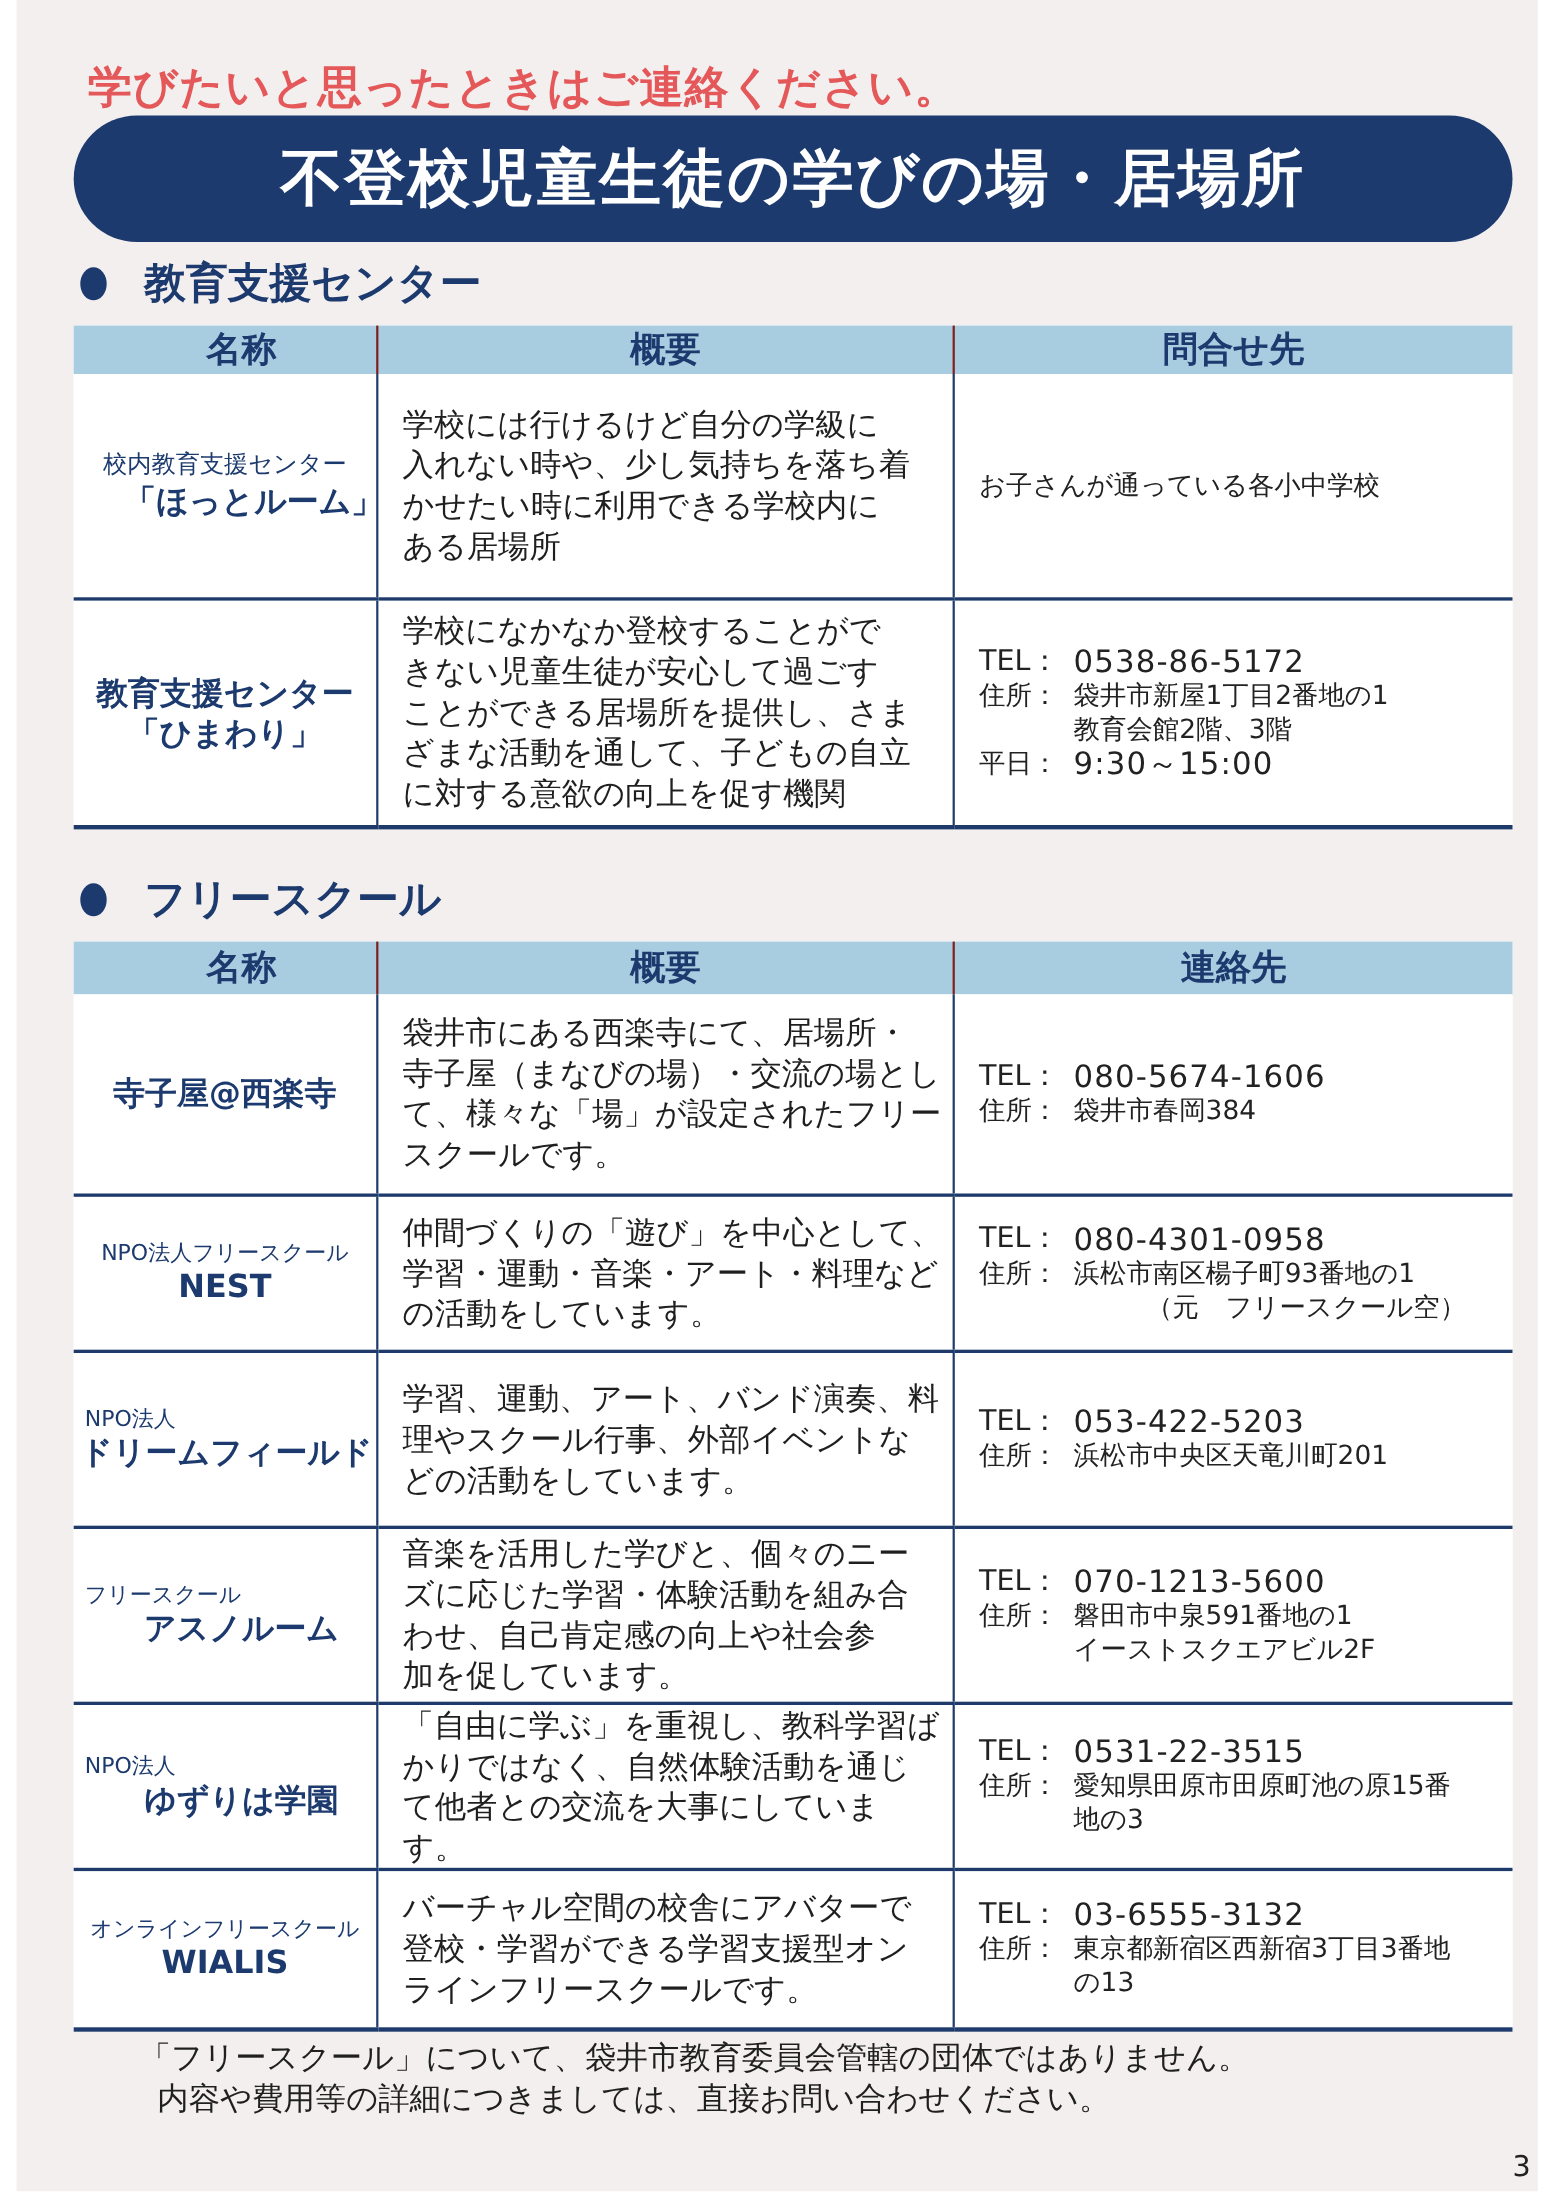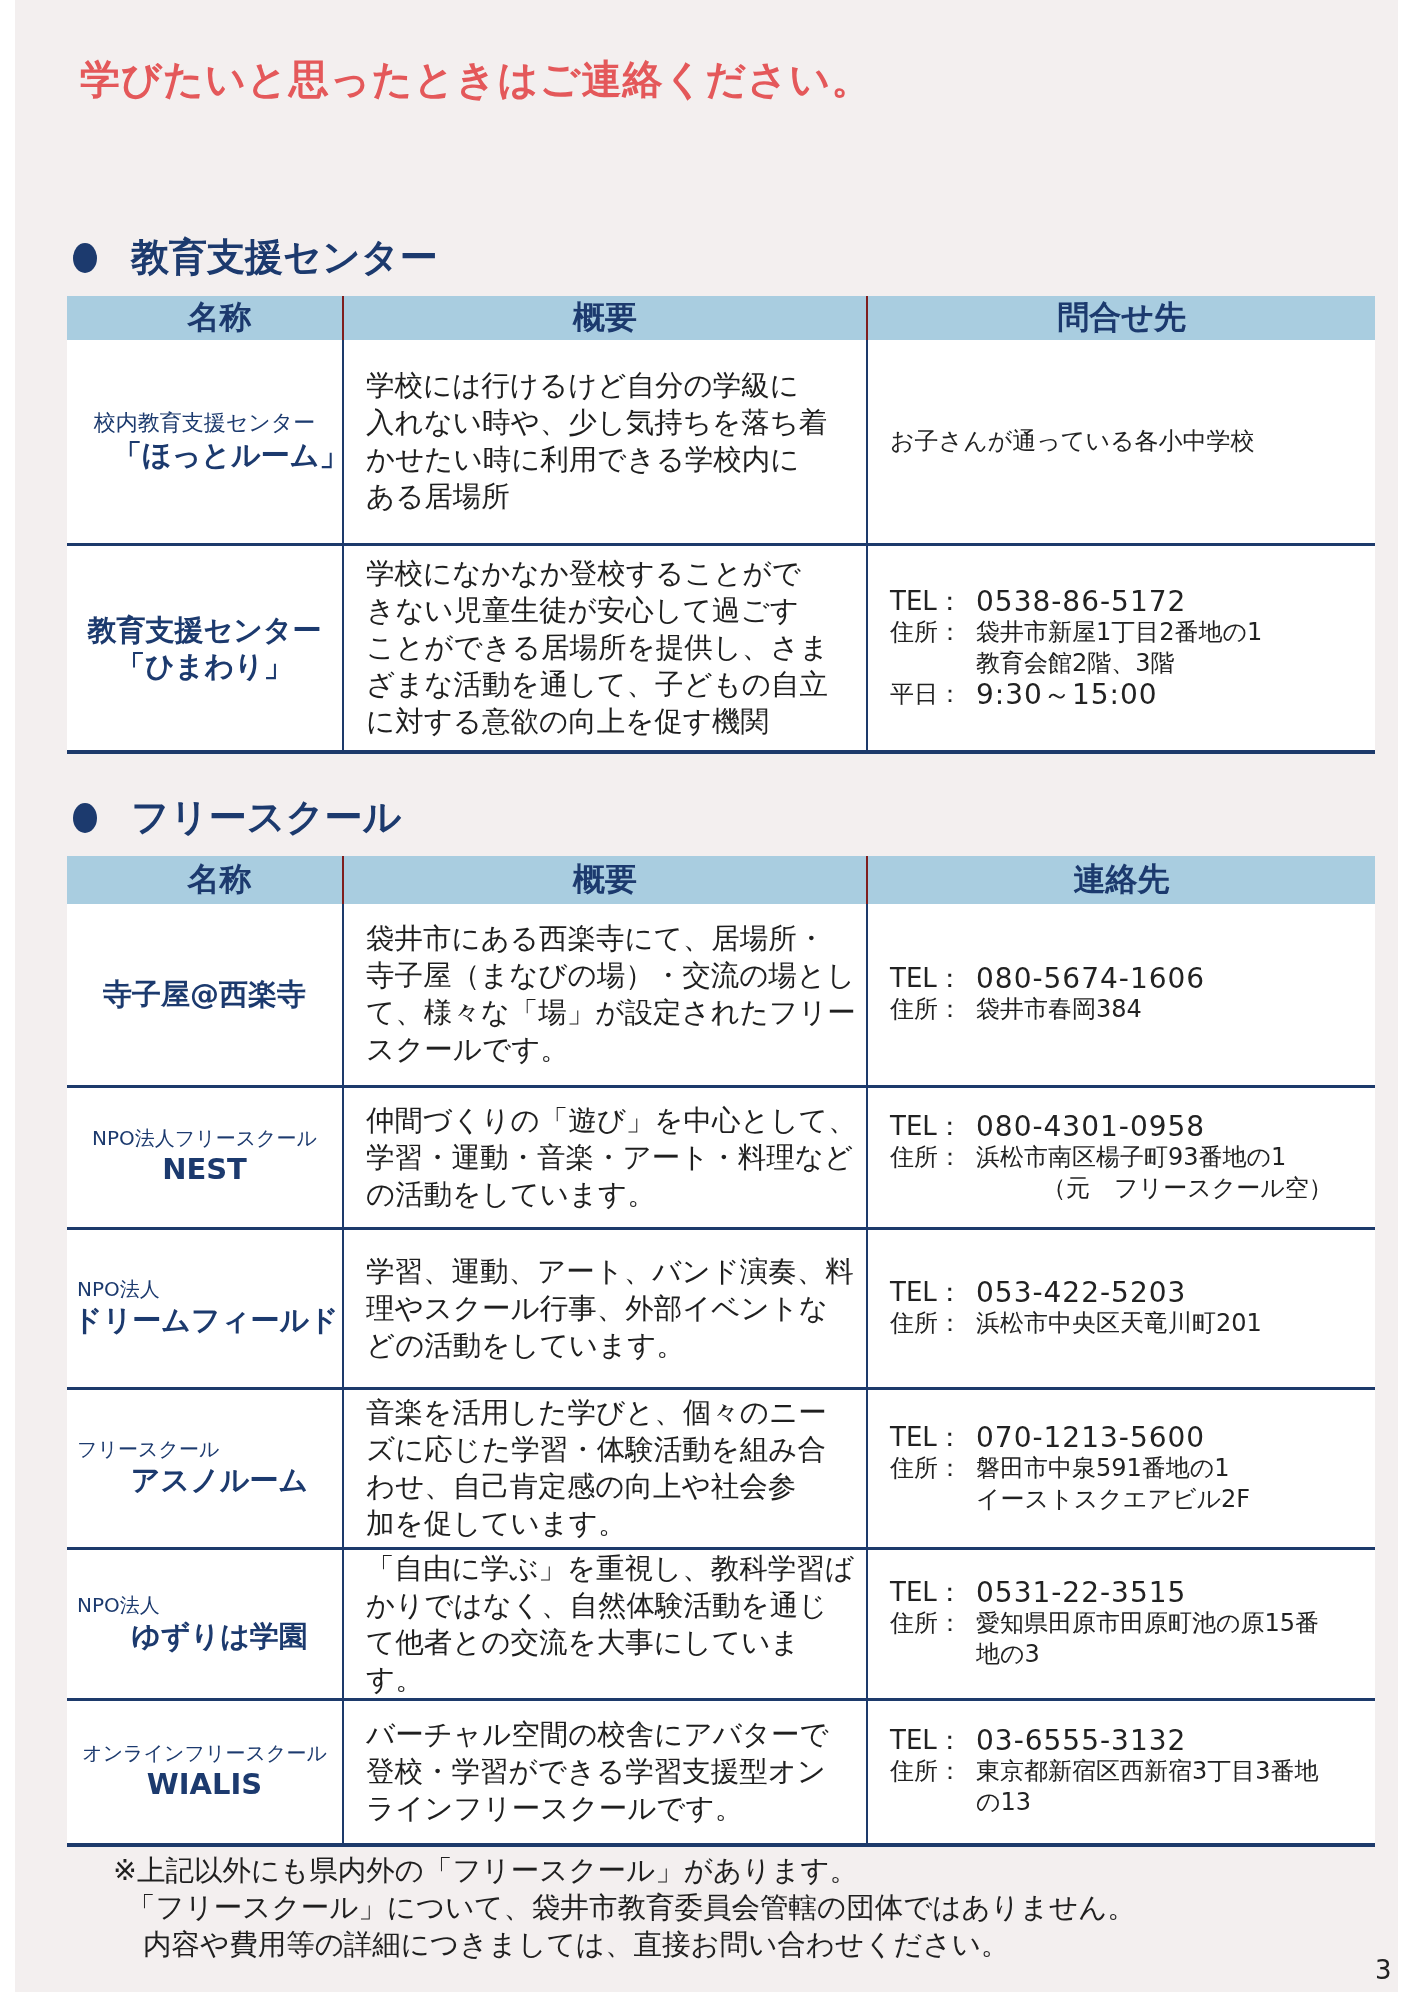--- a/index.html
+++ b/index.html
@@ -77,20 +77,23 @@
     .notes .n3 { padding-left: 30px; }
     .page-number { position: absolute; left: 1360px; top: 1955px; font-size: 26px; color: #222; }
   </style>
 </head>
 <body>
 
 <div class="page">
 
   <div class="lead">学びたいと思ったときはご連絡ください。</div>
 
+  <div class="banner">
+    <div class="banner-title">不登校児童生徒の学びの場・居場所</div>
+  </div>
 
   <div class="section-heading" style="top:232px;">
     <span class="bullet-dot"></span>
     <span class="section-title">教育支援センター</span>
   </div>
 
   <table class="info" style="top:296px;">
     <colgroup>
         <col class="c-name">
         <col class="c-desc">
@@ -304,19 +307,18 @@
             <span class="c-label">住所：</span>
             <span class="c-val">東京都新宿区西新宿3丁目3番地</span>
           </div>
           <div class="c-cont">の13</div>
         </td>
       </tr>
     </tbody>
   </table>
 
   <div class="notes">
-    <div class="n1">※上記以外にも県内外の「フリースクール」があります。</div>
     <div class="n2">「フリースクール」について、袋井市教育委員会管轄の団体ではありません。</div>
     <div class="n3">内容や費用等の詳細につきましては、直接お問い合わせください。</div>
   </div>
 
   <div class="page-number">3</div>
 </div>
 
 </body></html>

